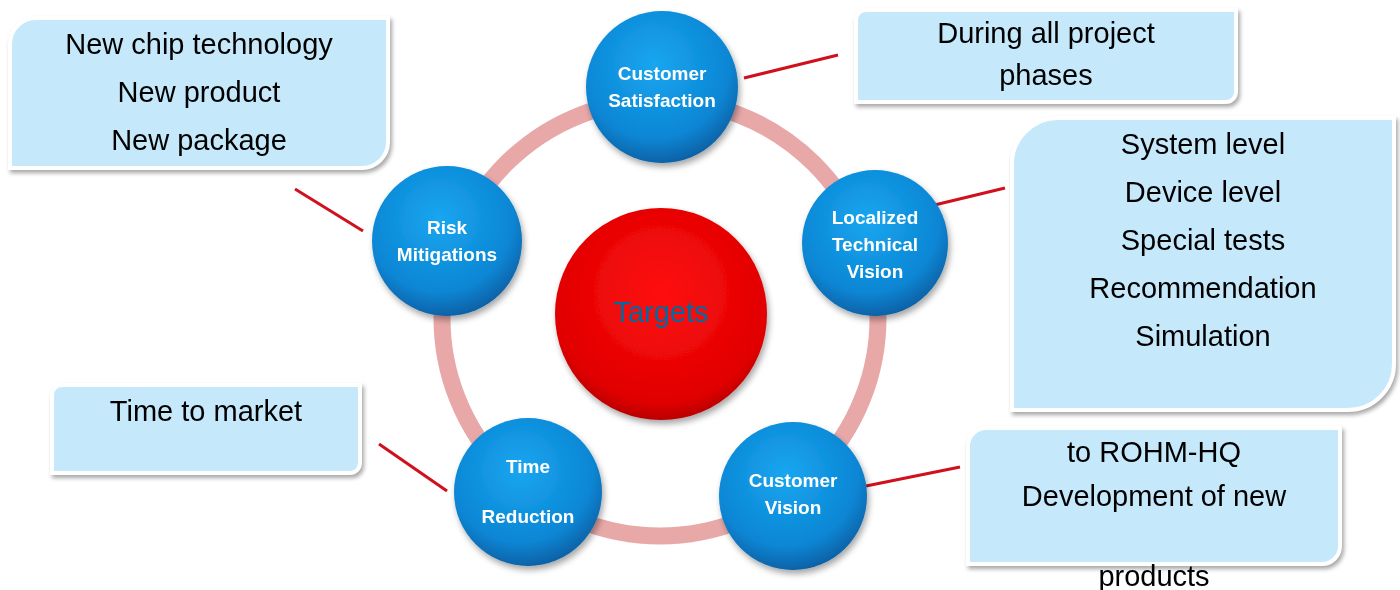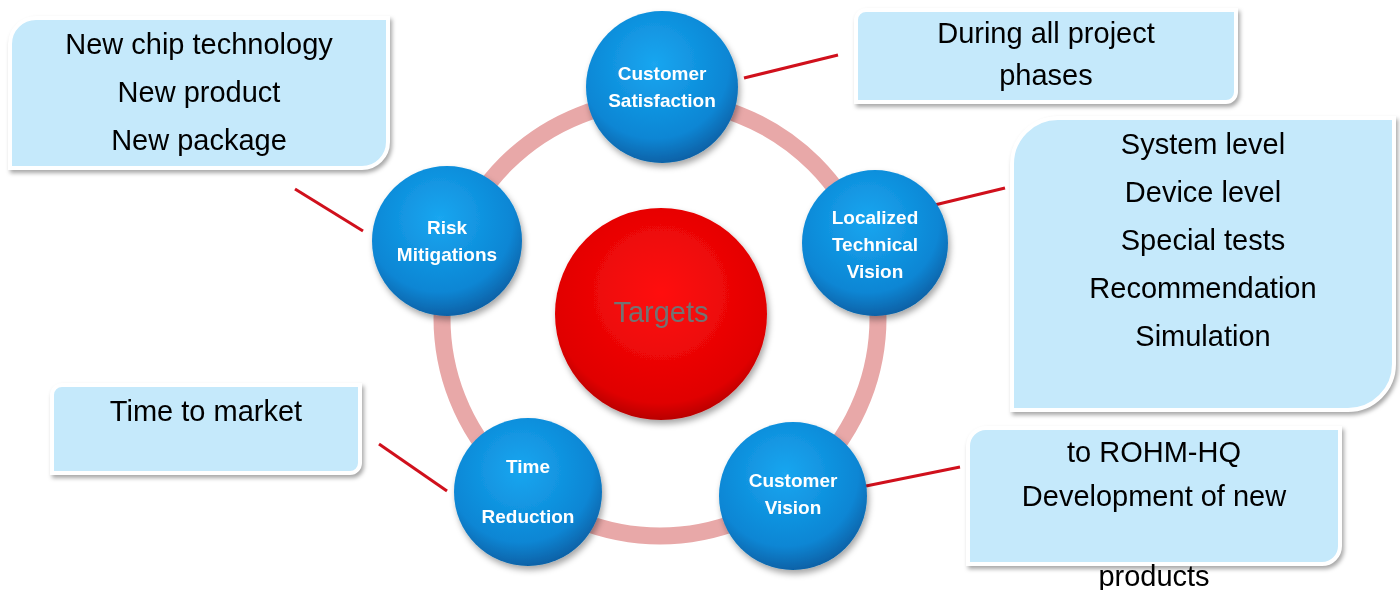--- a/index.html
+++ b/index.html
@@ -7,21 +7,21 @@
       font-family: "Liberation Sans", sans-serif; }
     #diagram { position: absolute; left: 0; top: 0; width: 1400px; height: 590px; }
     .box { position: absolute; background: #c5e9fb; border: 4px solid #ffffff;
       box-shadow: 2px 3px 4px rgba(0,0,0,0.35); text-align: center; color: #000;
       font-size: 29px; display: flex; flex-direction: column; justify-content: flex-start;
       box-sizing: border-box; }
     .box span { display: block; line-height: 48px; }
     .node-text { position: absolute; color: #fff; font-weight: bold; font-size: 19px;
       text-align: center; line-height: 27px; display: flex; flex-direction: column;
       justify-content: center; align-items: center; }
-    .center-text { position: absolute; color: #737373; font-size: 29px; text-align: center; }
+    .center-text { position: absolute; color: #0369a1; font-size: 29px; text-align: center; }
   </style>
 </head>
 <body>
 
 <svg id="diagram" width="1400" height="590" viewBox="0 0 1400 590">
   <defs>
     <radialGradient id="blueGrad" cx="45%" cy="35%" r="70%">
       <stop offset="0%" stop-color="#1aa6f0"></stop>
       <stop offset="70%" stop-color="#0a86d4"></stop>
       <stop offset="100%" stop-color="#06579a"></stop>

